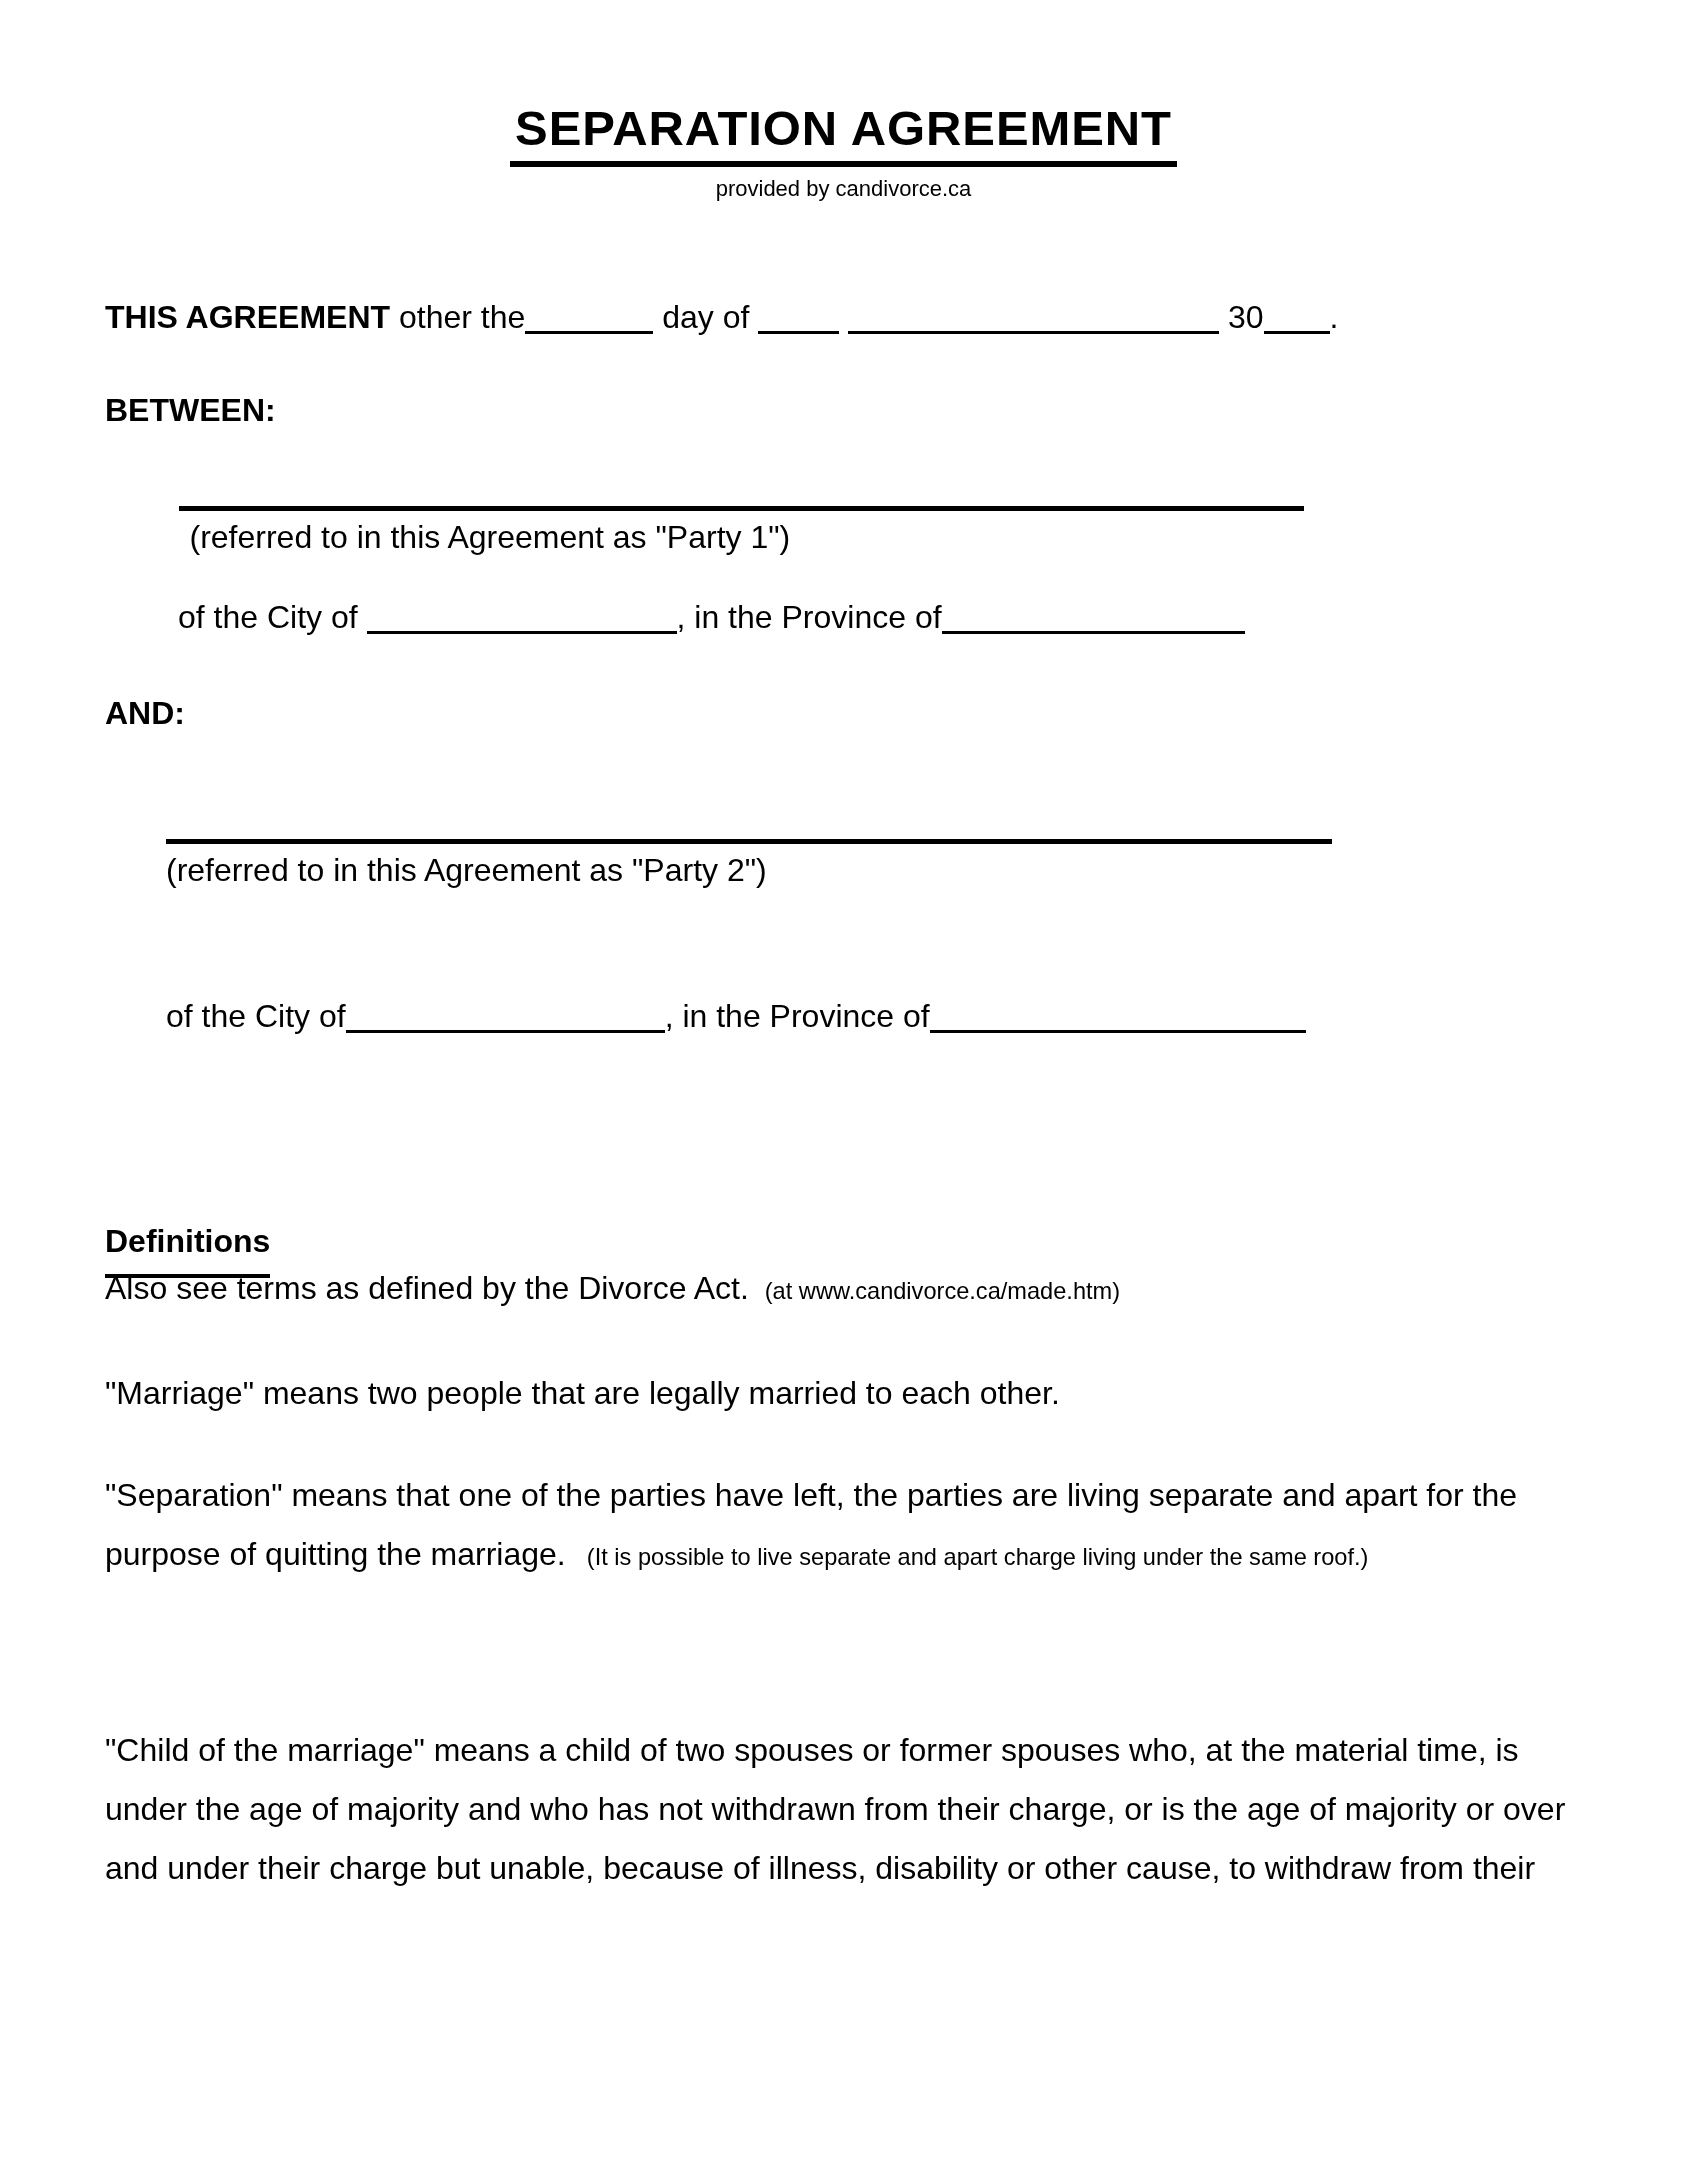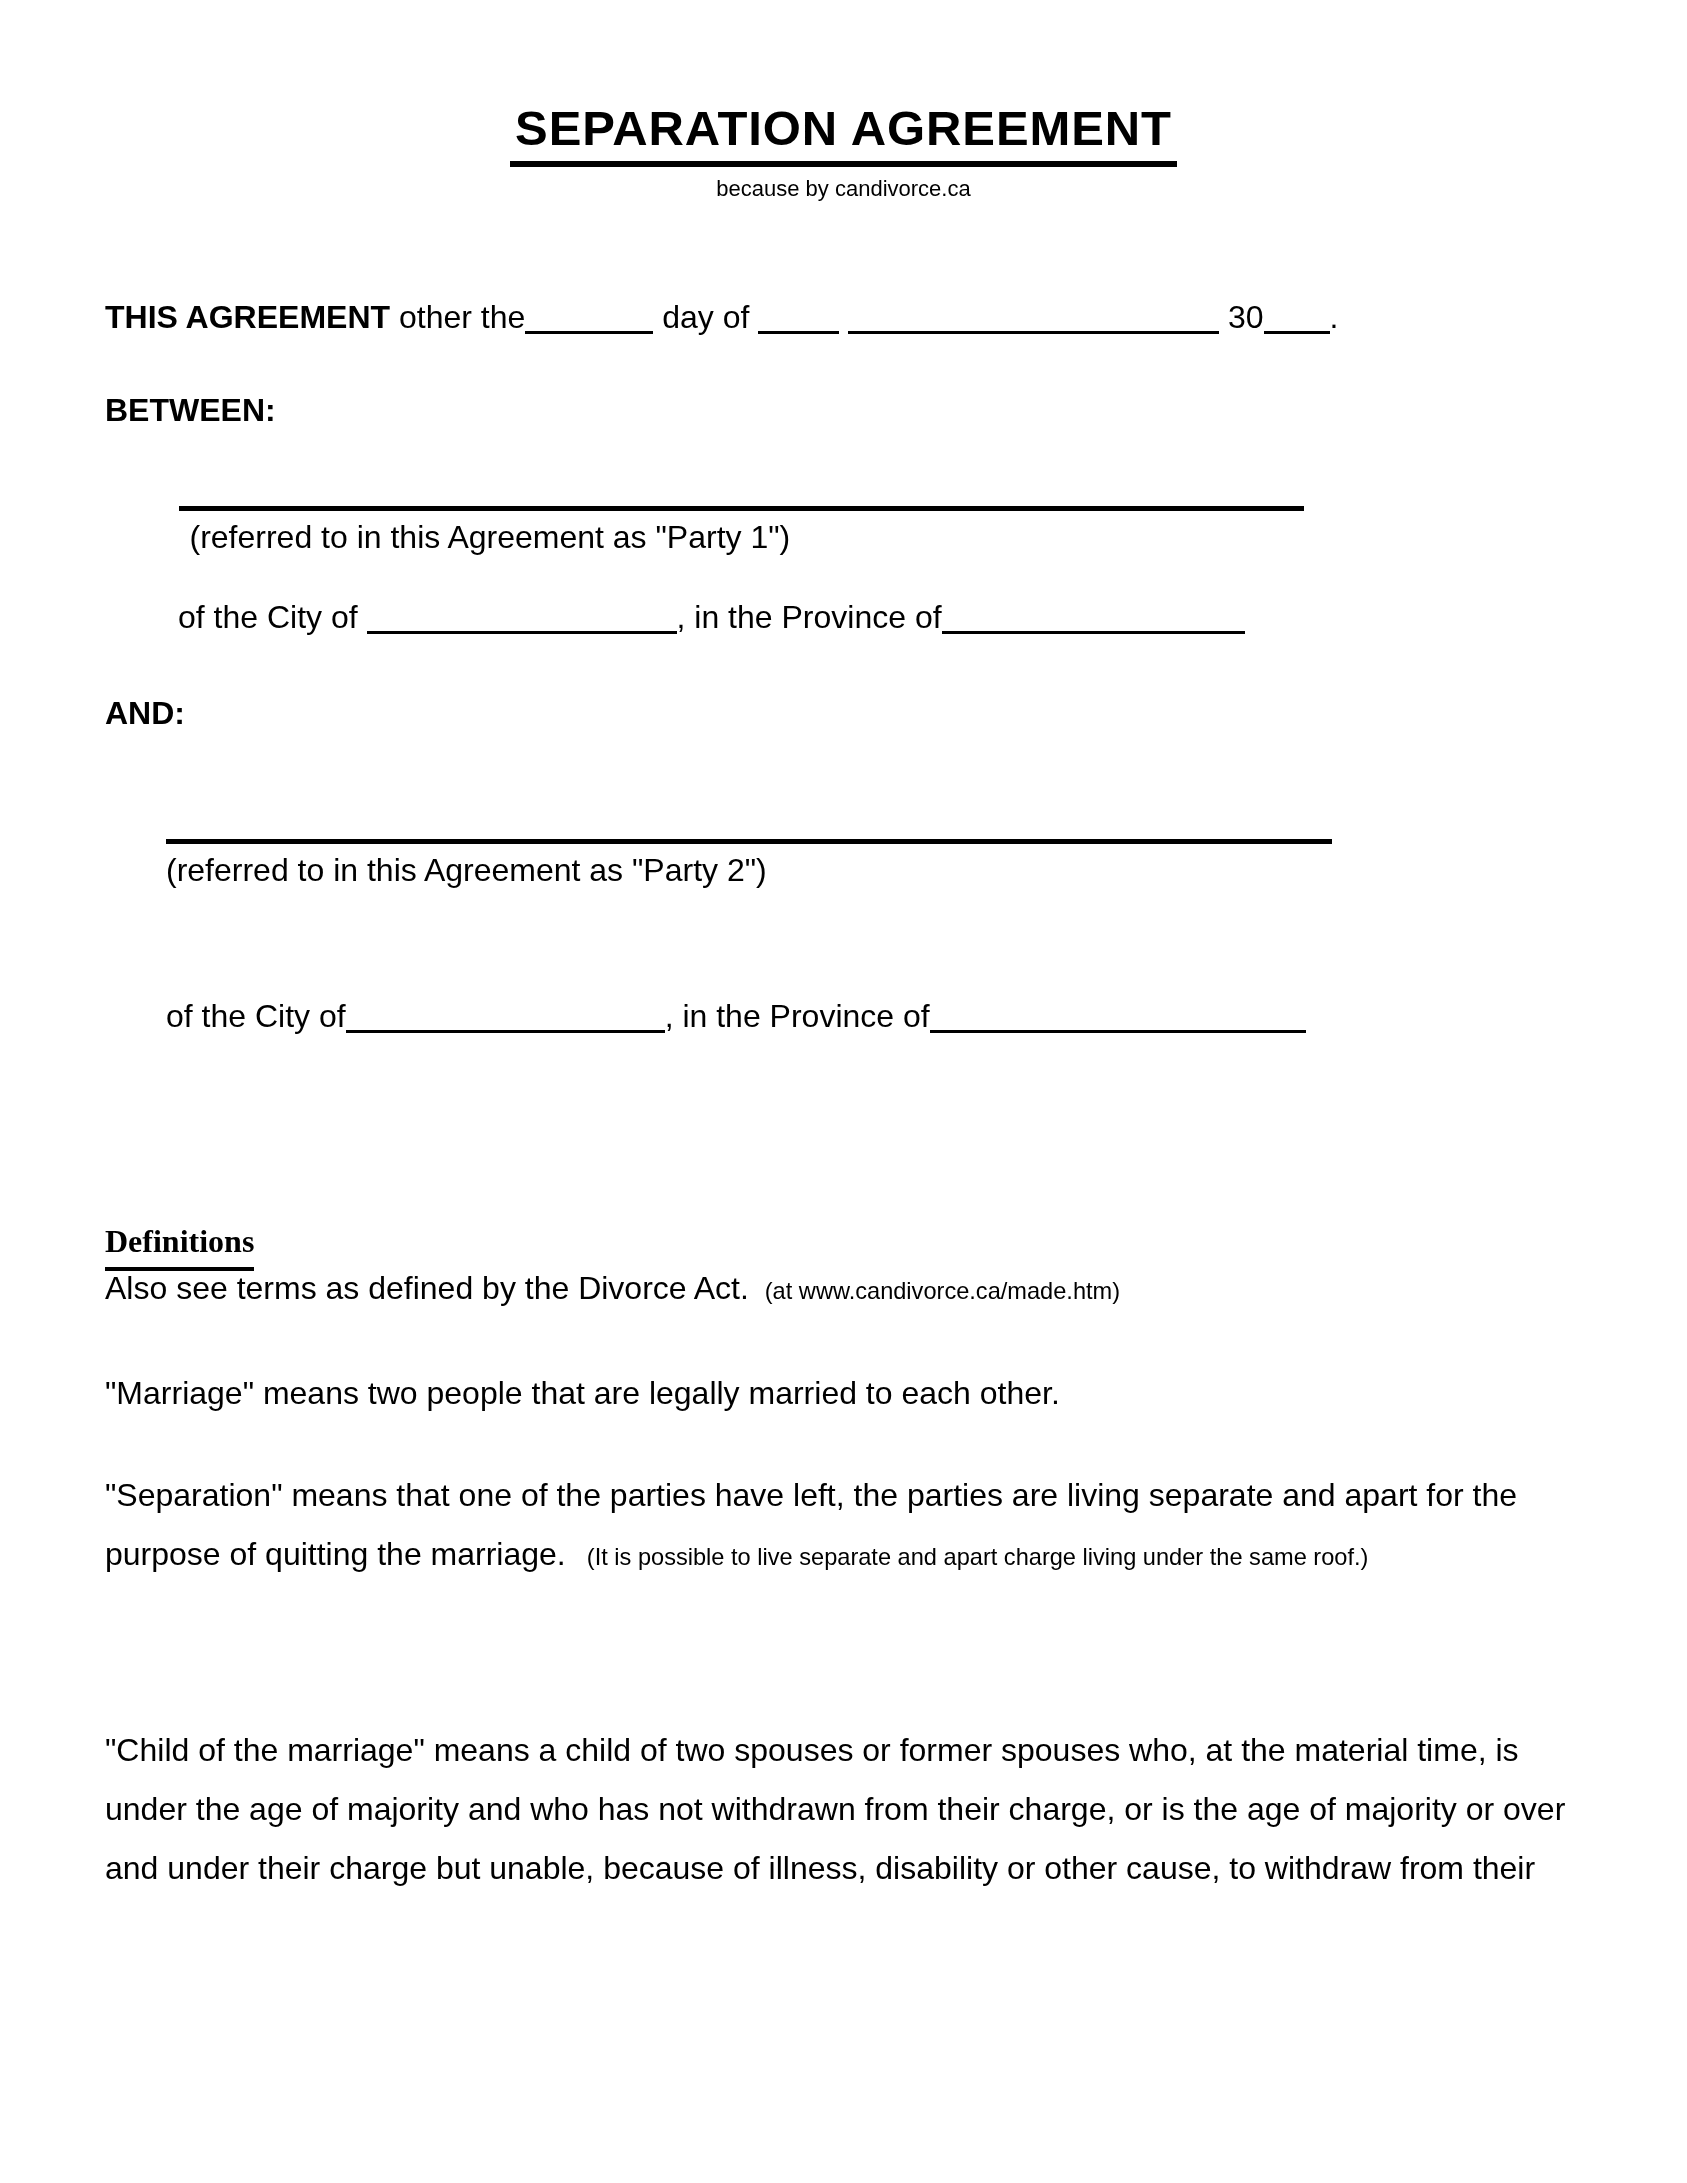--- a/index.html
+++ b/index.html
@@ -36,36 +36,35 @@
   .w147 { width: 128px; } .w93 { width: 81px; } .w425 { width: 371px; }
   .w76 { width: 66px; }  .w355 { width: 310px; } .w347 { width: 303px; }
   .w365 { width: 319px; } .w430 { width: 376px; }
   
   .rule { border-top: 5.2px solid #000; height: 0; width: 100%; }
   .cap1 { padding-left: 10.5px; margin-top: 6.1px; }
   .cap2 { margin-top: 6.1px; }
   .hu {
     display: inline-block;
     border-bottom: 4.4px solid #000;
-    padding-bottom: 6px;
+    padding-bottom: 13px;
     font-weight: bold;
-    font-family: Liberation Serif, serif;
   }
   .note { font-size: 23.6px; }
   .para { left: 105px; width: 1485px; line-height: 59px; }
   .footer { font-size: 27px; }
 </style>
 </head>
 <body>
 
 <div class="page">
 
   <div class="abs center" style="top:98px;">
     <div><span class="title">SEPARATION AGREEMENT</span></div>
-    <div class="subtitle">because by candivorce.ca</div>
+    <div class="subtitle">provided by candivorce.ca</div>
   </div>
 
   <p class="abs" style="top:297px; left:105px;">
     <span class="b">THIS AGREEMENT</span>
     <span>other the</span><span class="bl w147"></span>
     <span>day of</span>
     <span class="bl w93"></span>
     <span class="bl w425"></span>
     <span>30</span><span class="bl w76"></span><span>.</span>
   </p>

